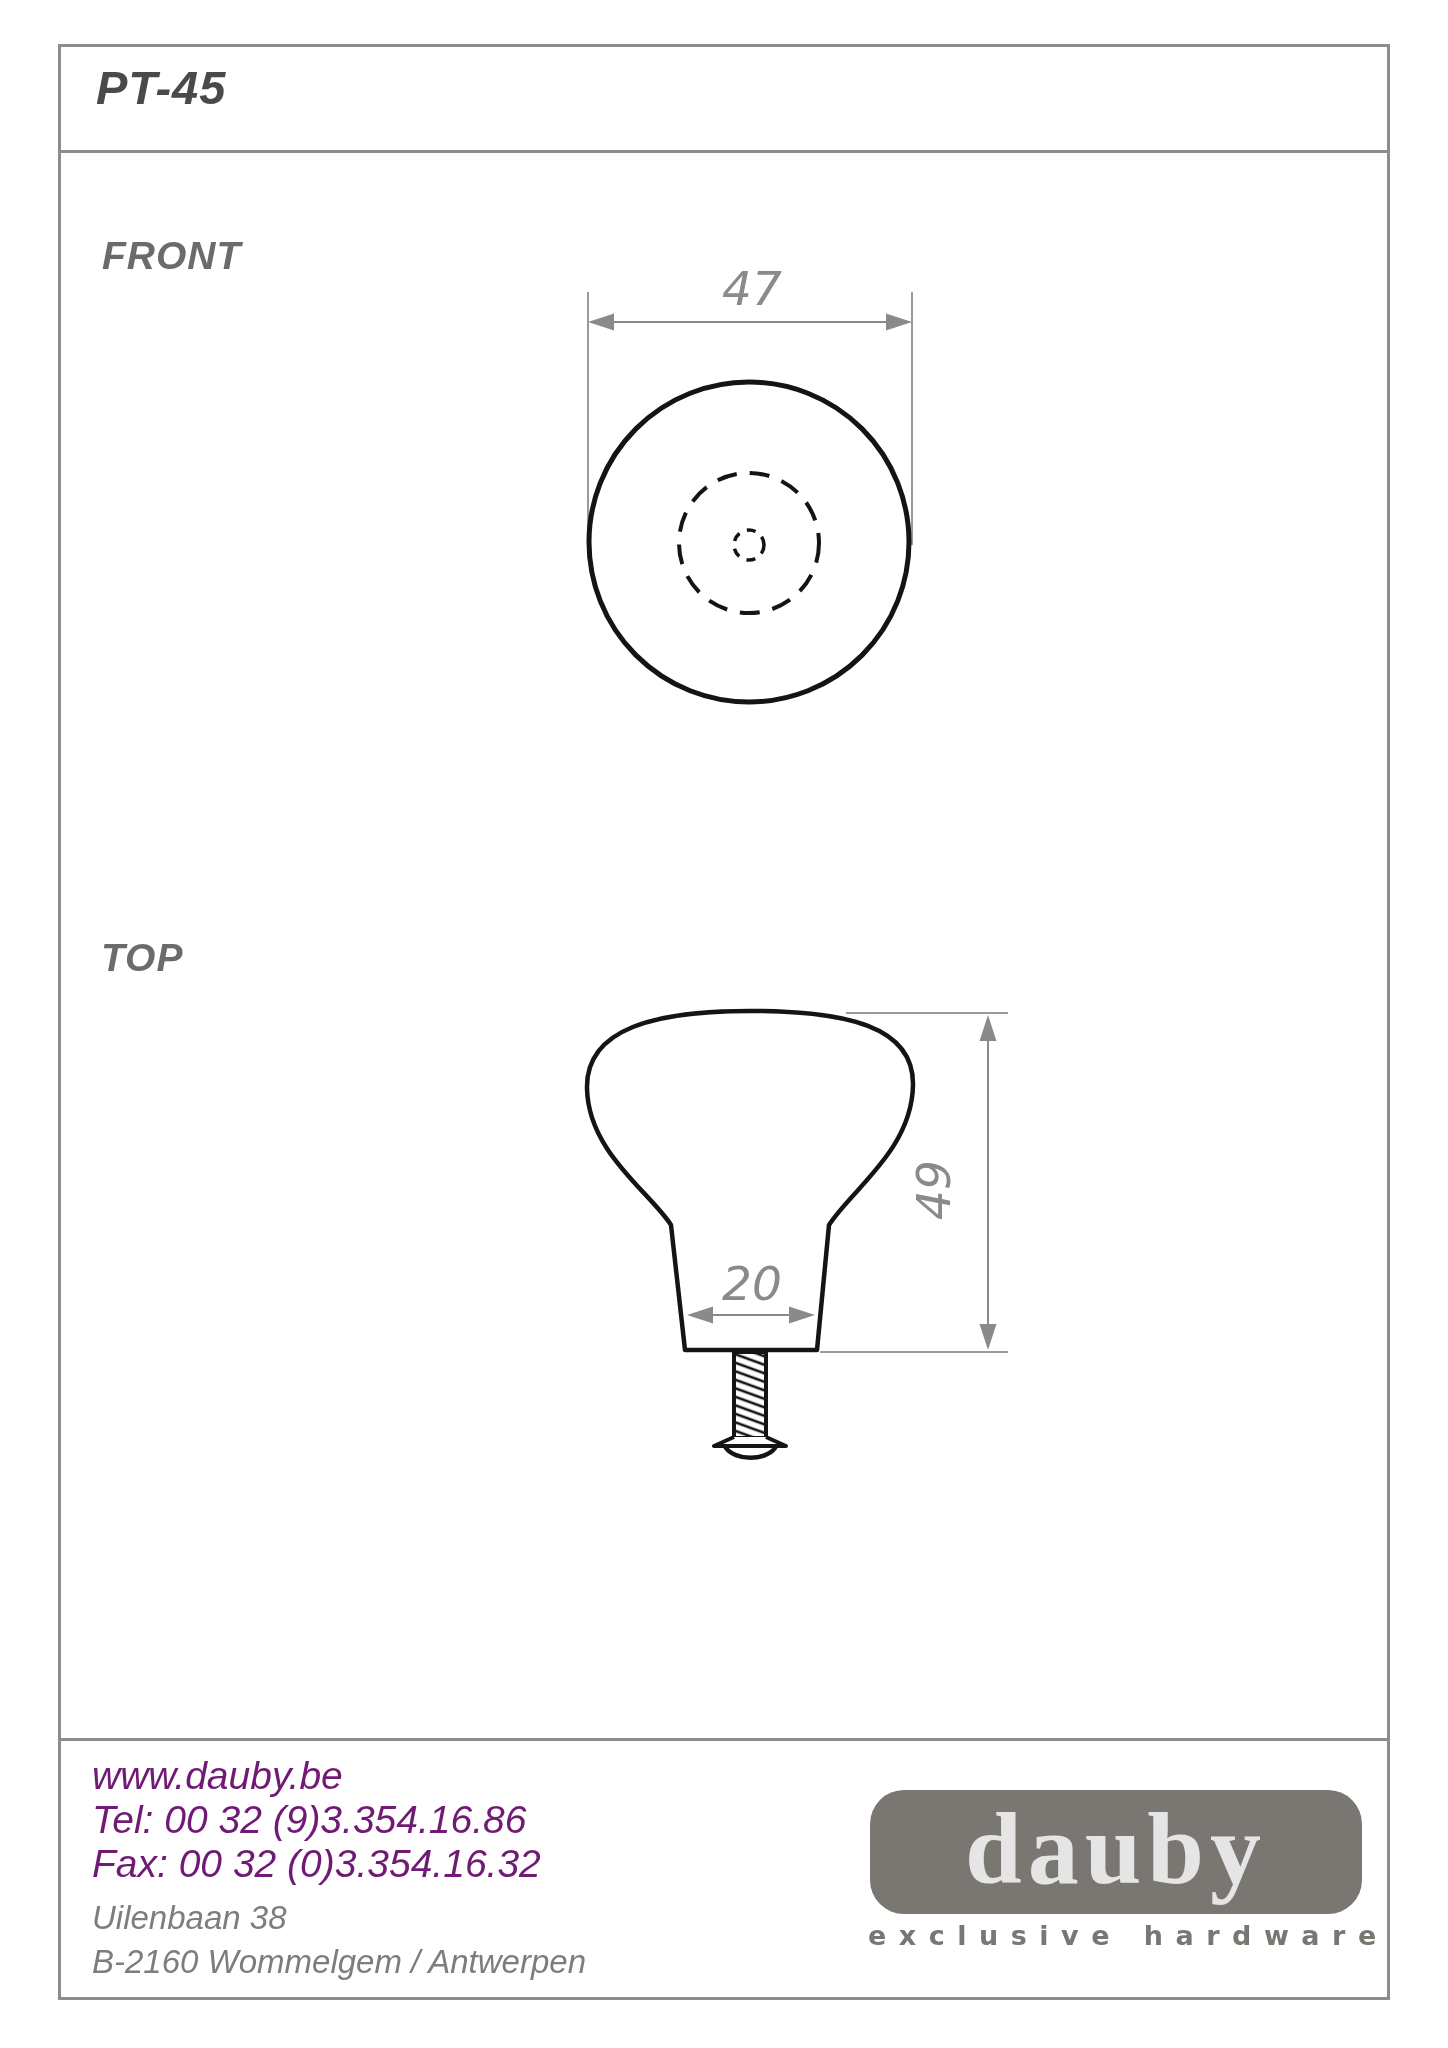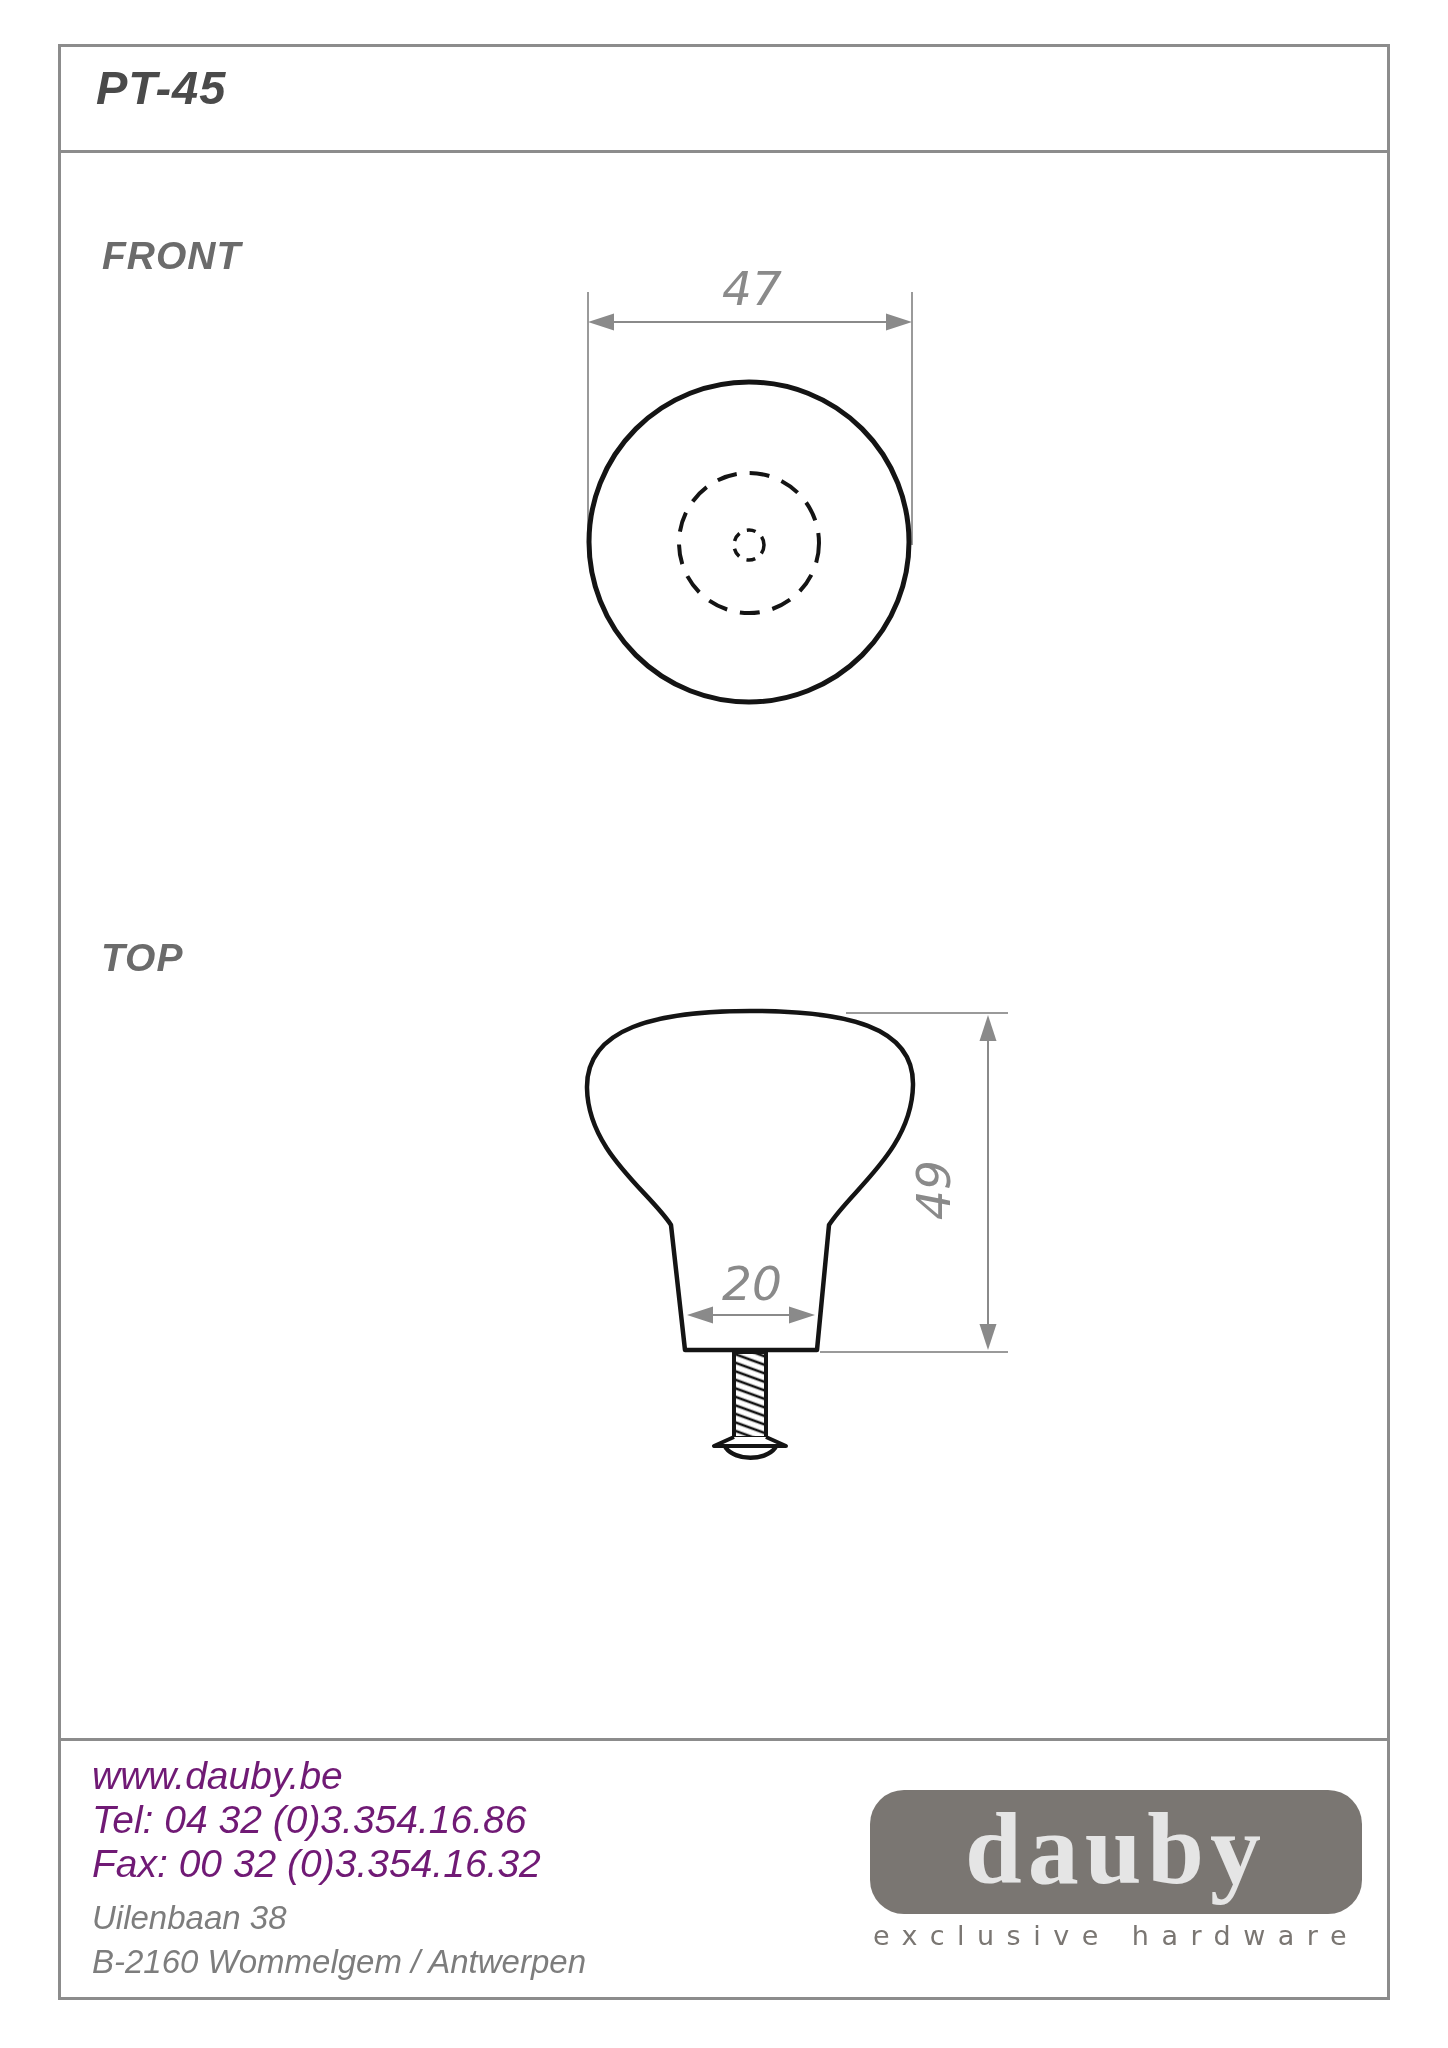--- a/index.html
+++ b/index.html
@@ -56,22 +56,22 @@
   }
   .logo-brand{
     font-family:Liberation Serif, serif;
     font-size:102px;font-weight:bold;color:#e5e5e5;
     letter-spacing:6px;line-height:100px;
     margin-top:-6px;
   }
   .logo-tagline{
     position:absolute;left:868px;top:1920px;width:496px;
     font-family:"DejaVu Sans", sans-serif;
-    font-size:27px;font-weight:400;color:#7a7672;
-    letter-spacing:12.5px;text-align:center;white-space:nowrap;
+    font-size:27px;font-weight:700;color:#7a7672;
+    letter-spacing:12.5px;text-align:left;white-space:nowrap;
   }
 </style>
 </head>
 <body>
 
 <div class="page">
 
   <div class="frame"></div>
   <div class="header-sep"></div>
   <div class="footer-sep"></div>
@@ -129,21 +129,21 @@
       <text class="dim-text" x="752" y="1300" text-anchor="middle">20</text>
 
       <rect x="734" y="1352" width="32" height="86" fill="url(#thread)" stroke="#141414" stroke-width="4"></rect>
       <path d="M 734,1437 L 714,1446 L 786,1446 L 766,1437" fill="#ffffff" stroke="#141414" stroke-width="4" stroke-linejoin="round"></path>
       <path d="M 726,1448 A 27 17 0 0 0 775,1448" fill="#ffffff" stroke="#141414" stroke-width="4.5" stroke-linecap="round"></path>
     </g>
   </svg>
 
   <div class="contact-block">
     <div>www.dauby.be</div>
-    <div>Tel: 04 32 (0)3.354.16.86</div>
+    <div>Tel: 00 32 (9)3.354.16.86</div>
     <div>Fax: 00 32 (0)3.354.16.32</div>
   </div>
 
   <div class="address-block">
     <div>Uilenbaan 38</div>
     <div>B-2160 Wommelgem / Antwerpen</div>
   </div>
 
   <div class="logo-box">
     <div class="logo-brand">dauby</div>

